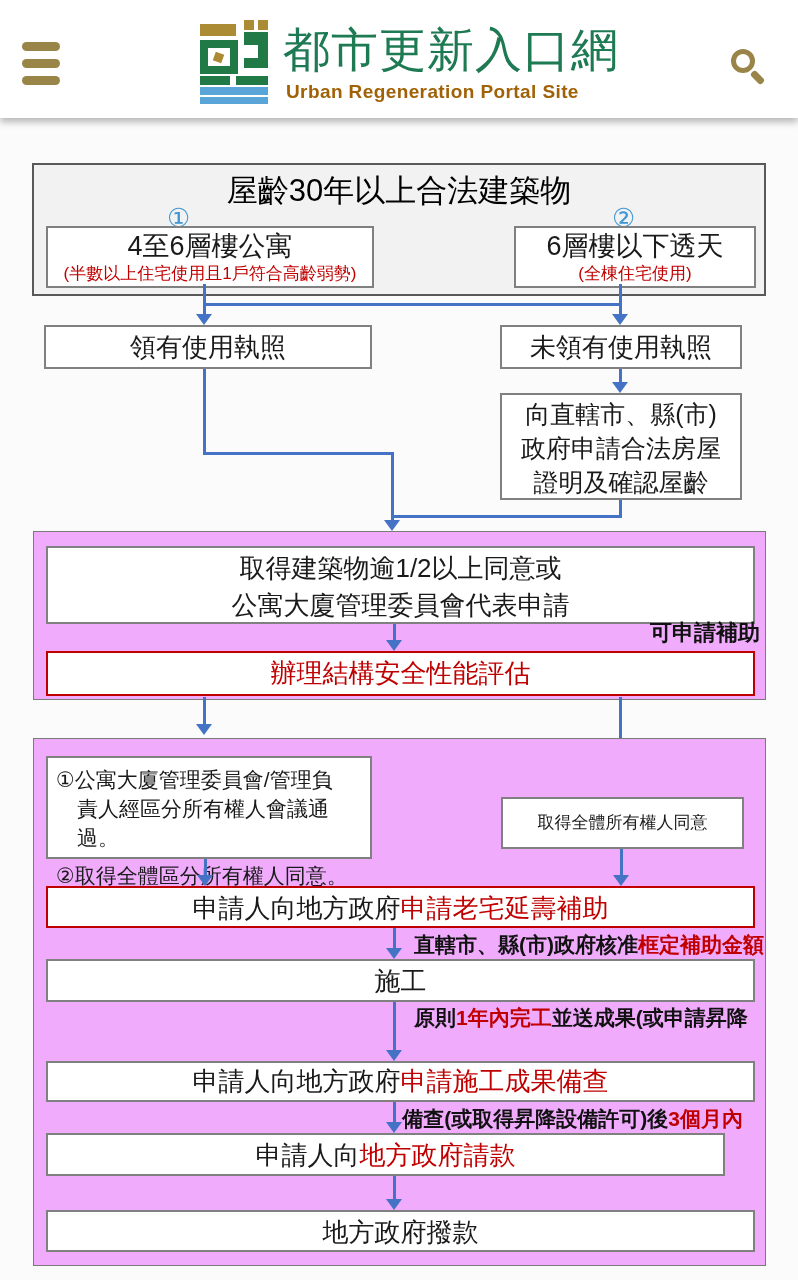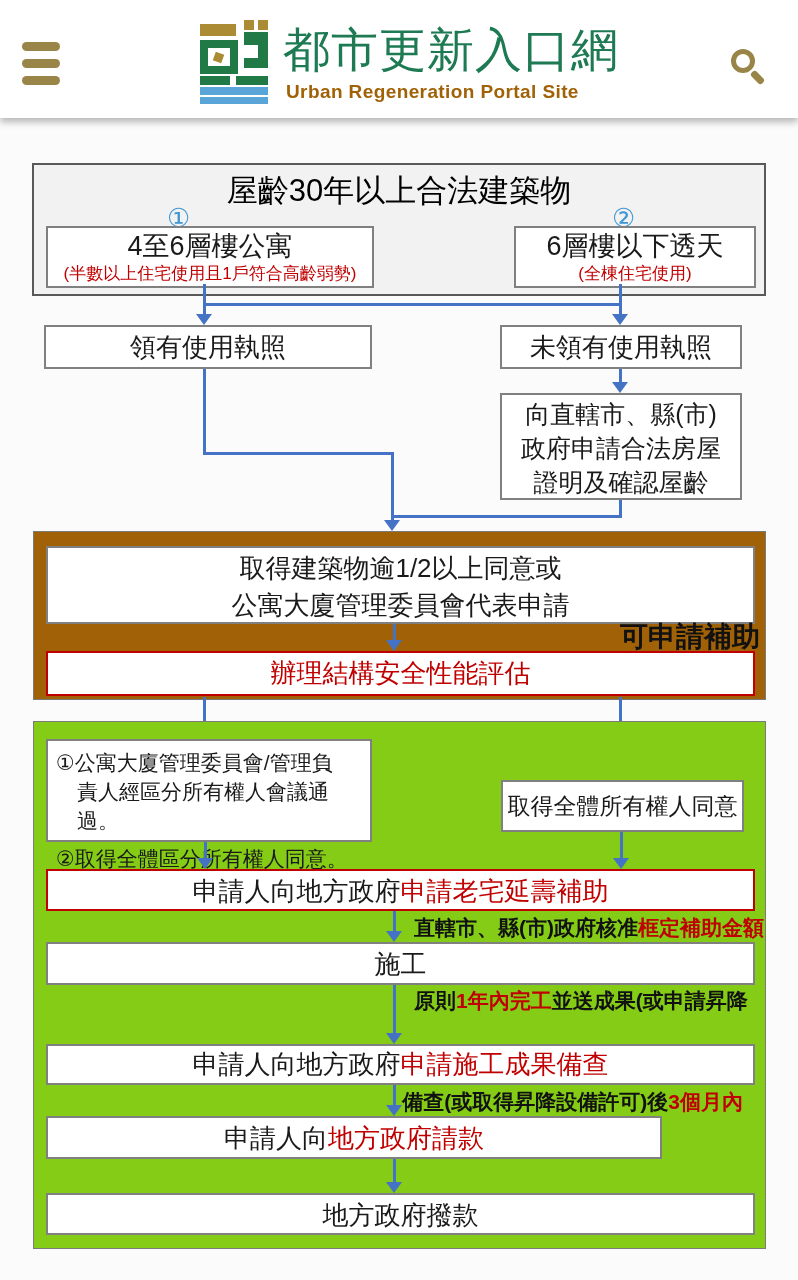--- a/index.html
+++ b/index.html
@@ -37,22 +37,22 @@
   .red { color:#c00000; }
   .note { position:absolute; font-weight:700; font-size:21px; white-space:nowrap; color:#111; }
 
   
   .gray-sec { left:32px; top:163px; width:734px; height:133px; background:#f2f2f2; border:2px solid #595959; }
   .gray-title { position:absolute; left:0; right:0; top:5px; text-align:center; font-size:31px; color:#000; }
   .badge { position:absolute; font-size:26px; color:#3e97d4; }
   .opt-title { font-size:27px; line-height:33px; padding-top:2px; }
   .opt-note { font-size:17px; line-height:22px; }
 
-  .blue-sec { left:33px; top:531px; width:733px; height:169px; background:#a16207; border:1.5px solid #7a7a7a; }
-  .orange-sec { left:33px; top:721px; width:733px; height:528px; background:#84cc16; border:1.5px solid #7a7a7a; }
+  .blue-sec { left:33px; top:531px; width:733px; height:169px; background:#f0abfc; border:1.5px solid #7a7a7a; }
+  .orange-sec { left:33px; top:738px; width:733px; height:528px; background:#f0abfc; border:1.5px solid #7a7a7a; }
 
   .eval-box { border:2.5px solid #c00000; color:#c00000; }
   .redline-box { border:2.5px solid #c00000; }
 
   .committee { text-align:left; font-size:21px; line-height:29px; padding:7px 6px 0 8px; }
   .committee .indent { padding-left:21px; }
   .committee .second { margin-top:9px; }
 </style>
 </head>
 <body>
@@ -136,40 +136,40 @@
   <div class="hline" style="left:390.5px;top:514.5px;width:231px;"></div>
   <div class="ahead" style="left:384px;top:520px;"></div>
 
   <div class="sect blue-sec">
     <div class="wbox" style="left:12px;top:14px;width:709px;height:78px;font-size:26px;line-height:37px;padding-top:2px;">
       <div>取得建築物逾1/2以上同意或</div>
       <div>公寓大廈管理委員會代表申請</div>
     </div>
     <div class="vline" style="left:358.5px;top:92px;height:17px;"></div>
     <div class="ahead" style="left:352px;top:108px;"></div>
-    <div class="note red" style="right:5px;top:86px;font-size:28px;">可申請補助</div>
+    <div class="note red" style="right:5px;top:86px;font-size:22px;">可申請補助</div>
     <div class="wbox eval-box ct" style="left:12px;top:119px;width:709px;height:45px;">
       <span>辦理結構安全性能評估</span>
     </div>
   </div>
 
   <div class="vline" style="left:202.5px;top:697px;height:27px;"></div>
   <div class="ahead" style="left:196px;top:724px;"></div>
   <div class="vline" style="left:618.5px;top:697px;height:68px;"></div>
   <div class="ahead" style="left:612px;top:765px;"></div>
 
   <div class="sect orange-sec">
 
     <div class="wbox committee" style="left:12px;top:17px;width:326px;height:103px;">
       <div>①公寓大廈管理委員會/管理負</div>
       <div class="indent">責人經區分所有權人會議通過。</div>
       <div class="second">②取得全體區分所有權人同意。</div>
     </div>
 
-    <div class="wbox" style="left:467px;top:58px;width:243px;height:52px;font-size:23px;line-height:48px;">
+    <div class="wbox" style="left:467px;top:58px;width:243px;height:52px;font-size:17px;line-height:48px;">
       <span>取得全體所有權人同意</span>
     </div>
 
     <div class="vline" style="left:169.5px;top:120px;height:16px;"></div>
     <div class="ahead" style="left:163px;top:136px;"></div>
     <div class="vline" style="left:585.5px;top:110px;height:26px;"></div>
     <div class="ahead" style="left:579px;top:136px;"></div>
 
     <div class="wbox redline-box ct" style="left:12px;top:147px;width:709px;height:42px;">
       <span>申請人向地方政府</span><span class="red">申請老宅延壽補助</span>
@@ -196,21 +196,21 @@
     <div class="wbox ct" style="left:12px;top:322px;width:709px;height:41px;line-height:37px;">
       <span>申請人向地方政府</span><span class="red">申請施工成果備查</span>
     </div>
 
     <div class="vline" style="left:358.5px;top:363px;height:20px;"></div>
     <div class="ahead" style="left:352px;top:383px;"></div>
     <div class="note" style="right:22px;top:366px;">
       <span>備查(或取得昇降設備許可)後</span><span class="red">3個月內</span>
     </div>
 
-    <div class="wbox ct" style="left:12px;top:394px;width:616px;height:43px;">
+    <div class="wbox ct" style="left:12px;top:394px;width:679px;height:43px;">
       <span>申請人向</span><span class="red">地方政府請款</span>
     </div>
 
     <div class="vline" style="left:358.5px;top:437px;height:23px;"></div>
     <div class="ahead" style="left:352px;top:460px;"></div>
 
     <div class="wbox ct" style="left:12px;top:471px;width:709px;height:42px;">
       <span>地方政府撥款</span>
     </div>
   </div>

